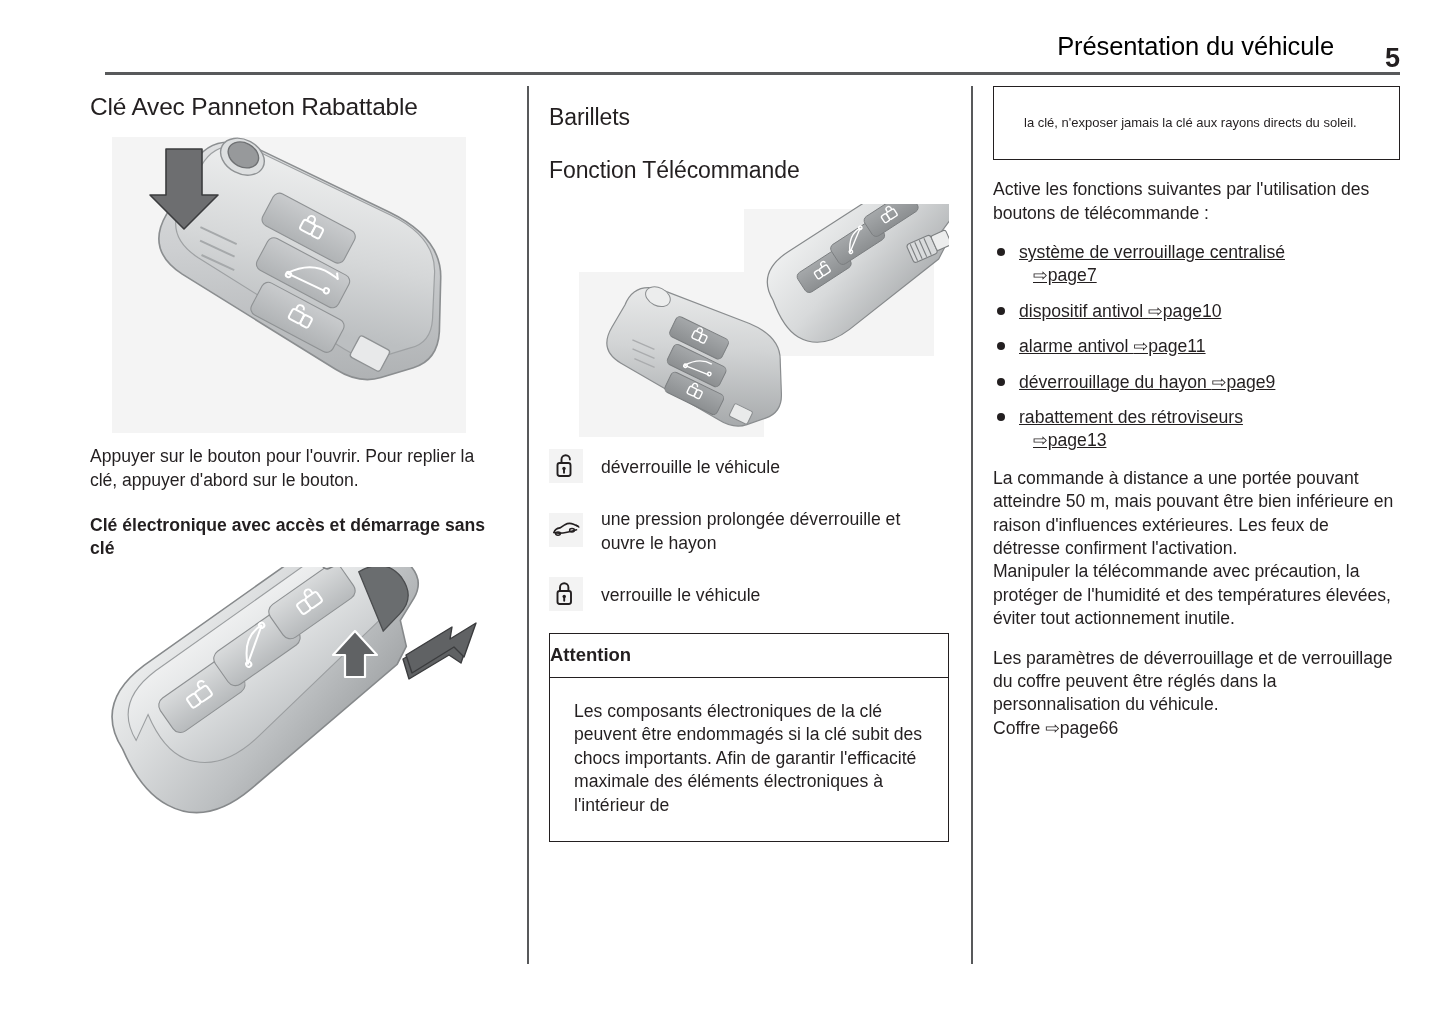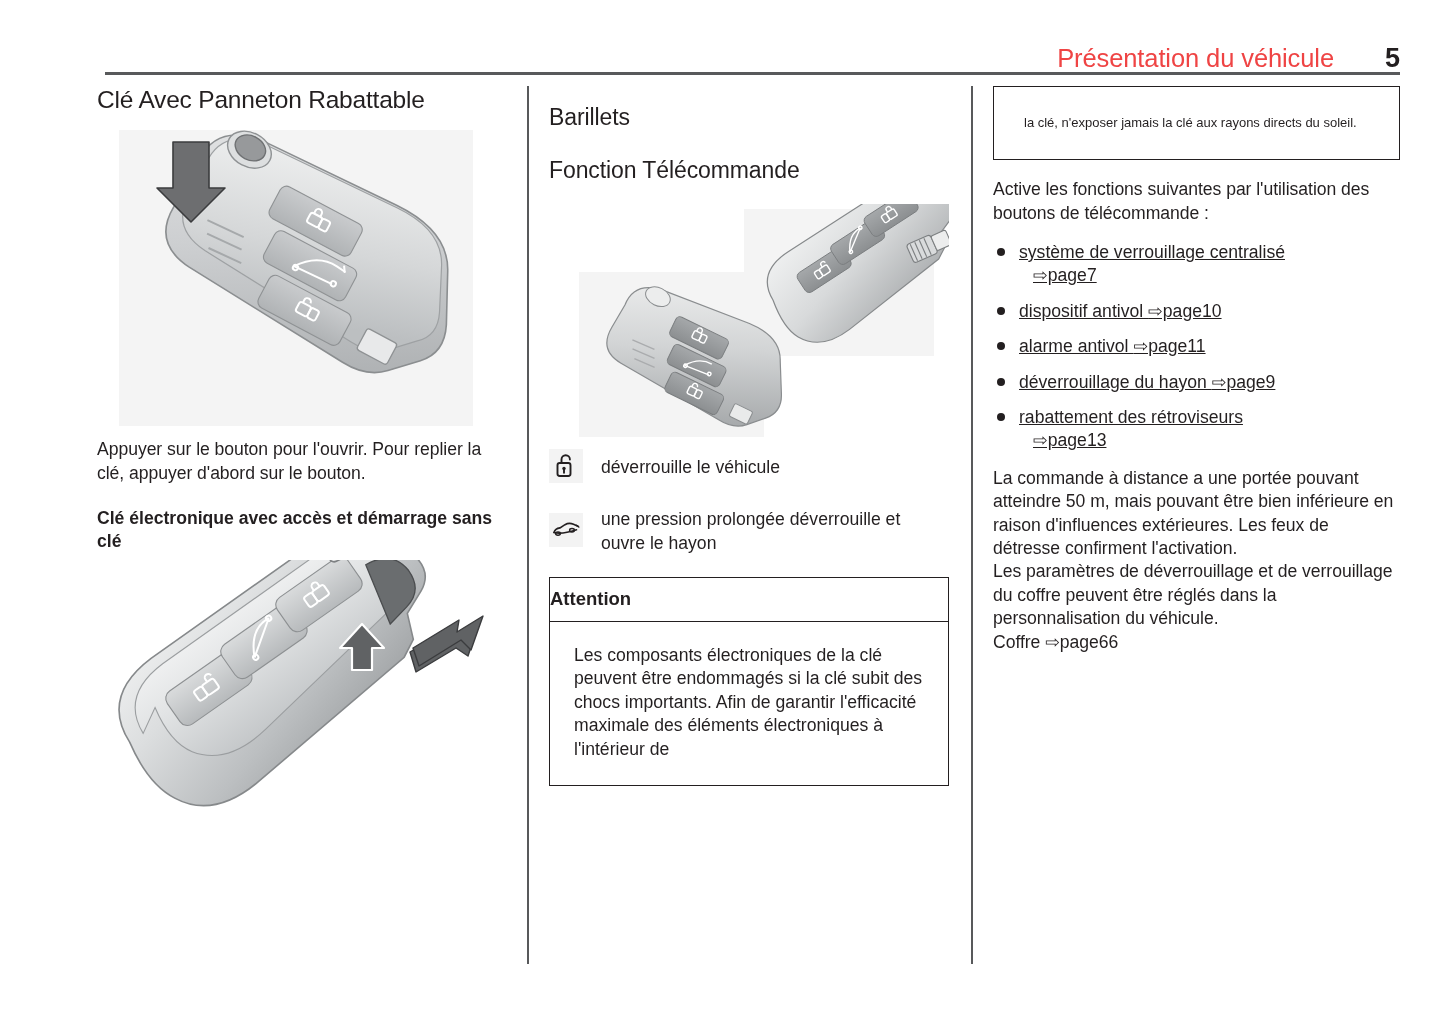--- a/index.html
+++ b/index.html
@@ -31,23 +31,23 @@
     width: 1295px;
     height: 36px;
     display: flex;
     align-items: flex-end;
     justify-content: flex-end;
   }
   .header-title {
     font-size: 25.5px;
     font-weight: normal;
     letter-spacing: -0.1px;
-    color: #ef4444;
+    color: #000000;
     line-height: 1;
-    padding-bottom: 1px;
+    padding-bottom: 13px;
     margin-top: 48px;
   }
   .header-pageno {
     font-size: 27px;
     font-weight: bold;
     color: #231f20;
     margin-left: 46px;
     line-height: 1;
     padding-bottom: 0px;
     min-width: 20px;
@@ -71,21 +71,21 @@
     background: #58595b;
   }
   .col-rule.r1 { left: 527px; }
   .col-rule.r2 { left: 971px; }
 
   
   .col {
     position: absolute;
     top: 86px;
   }
-  .col1 { left: 97px; width: 398px; }
+  .col1 { left: 90px; width: 398px; margin-top: 7px; }
   .col2 { left: 549px; width: 400px; }
   .col3 { left: 993px; width: 407px; }
 
   
   h1.sec-title {
     font-size: 24.5px;
     font-weight: normal;
     margin: 0 0 14px 0;
     line-height: 1.16;
     letter-spacing: -0.2px;
@@ -500,20 +500,31 @@
             <path d="M2 10.5 q1 -4 6 -4.6 l5 -3.2 q4 -2.4 8.5 -0.4 l4.5 2" fill="none" stroke="#231f20" stroke-width="1.6" stroke-linecap="round"></path>
             <path d="M2 10.5 q8 2 22.5 -2.8" fill="none" stroke="#231f20" stroke-width="1.6" stroke-linecap="round"></path>
             <ellipse cx="6" cy="11.6" rx="2.4" ry="1.7" fill="none" stroke="#231f20" stroke-width="1.5"></ellipse>
             <ellipse cx="20" cy="8.2" rx="2.4" ry="1.7" fill="none" stroke="#231f20" stroke-width="1.5"></ellipse>
             <path d="M24.5 3.4 l2.3 1.6" stroke="#231f20" stroke-width="1.5" stroke-linecap="round"></path>
           </svg>
         </span>
         <span class="icon-label">une pression prolongée déverrouille et ouvre le hayon</span>
       </div>
 
+      <div class="icon-row">
+        <span class="icon-box">
+          <svg width="24" height="26" viewBox="0 0 24 26" xmlns="http://www.w3.org/2000/svg" aria-hidden="true">
+            <path d="M6 10 V6.5 a4.2 4.2 0 0 1 8.4 0 V10" fill="none" stroke="#231f20" stroke-width="1.9" stroke-linecap="round"></path>
+            <rect x="3.5" y="10" width="13.5" height="13" rx="2.2" fill="none" stroke="#231f20" stroke-width="1.9"></rect>
+            <circle cx="10.2" cy="15.5" r="1.7" fill="#231f20"></circle>
+            <path d="M10.2 16.4 v3.4" stroke="#231f20" stroke-width="1.9" stroke-linecap="round"></path>
+          </svg>
+        </span>
+        <span class="icon-label">verrouille le véhicule</span>
+      </div>
 
     </div>
 
     <div class="warn-box">
       <div class="warn-head">Attention</div>
       <div class="warn-body">
         <p>Les composants électroniques de la clé peuvent être endommagés si la clé subit des chocs importants. Afin de garantir l'efficacité maximale des éléments électroniques à l'intérieur de</p>
       </div>
     </div>
 
@@ -546,20 +557,21 @@
         <span>déverrouillage du hayon </span><span>⇨page9</span>
       </li>
       <li>
         <span class="dot"></span>
         <span>rabattement des rétroviseurs</span>
         <span class="indent-line">⇨page13</span>
       </li>
     </ul>
 
     <p class="body tight">La commande à distance a une portée pouvant atteindre 50 m, mais pouvant être bien inférieure en raison d'influences extérieures. Les feux de détresse confirment l'activation.</p>
+    <p class="body">Manipuler la télécommande avec précaution, la protéger de l'humidité et des températures élevées, éviter tout actionnement inutile.</p>
 
 
     <p class="body tight">Les paramètres de déverrouillage et de verrouillage du coffre peuvent être réglés dans la personnalisation du véhicule.</p>
     <p class="body">Coffre ⇨page66</p>
 
   </div>
 
 </div>
 
 </body></html>

